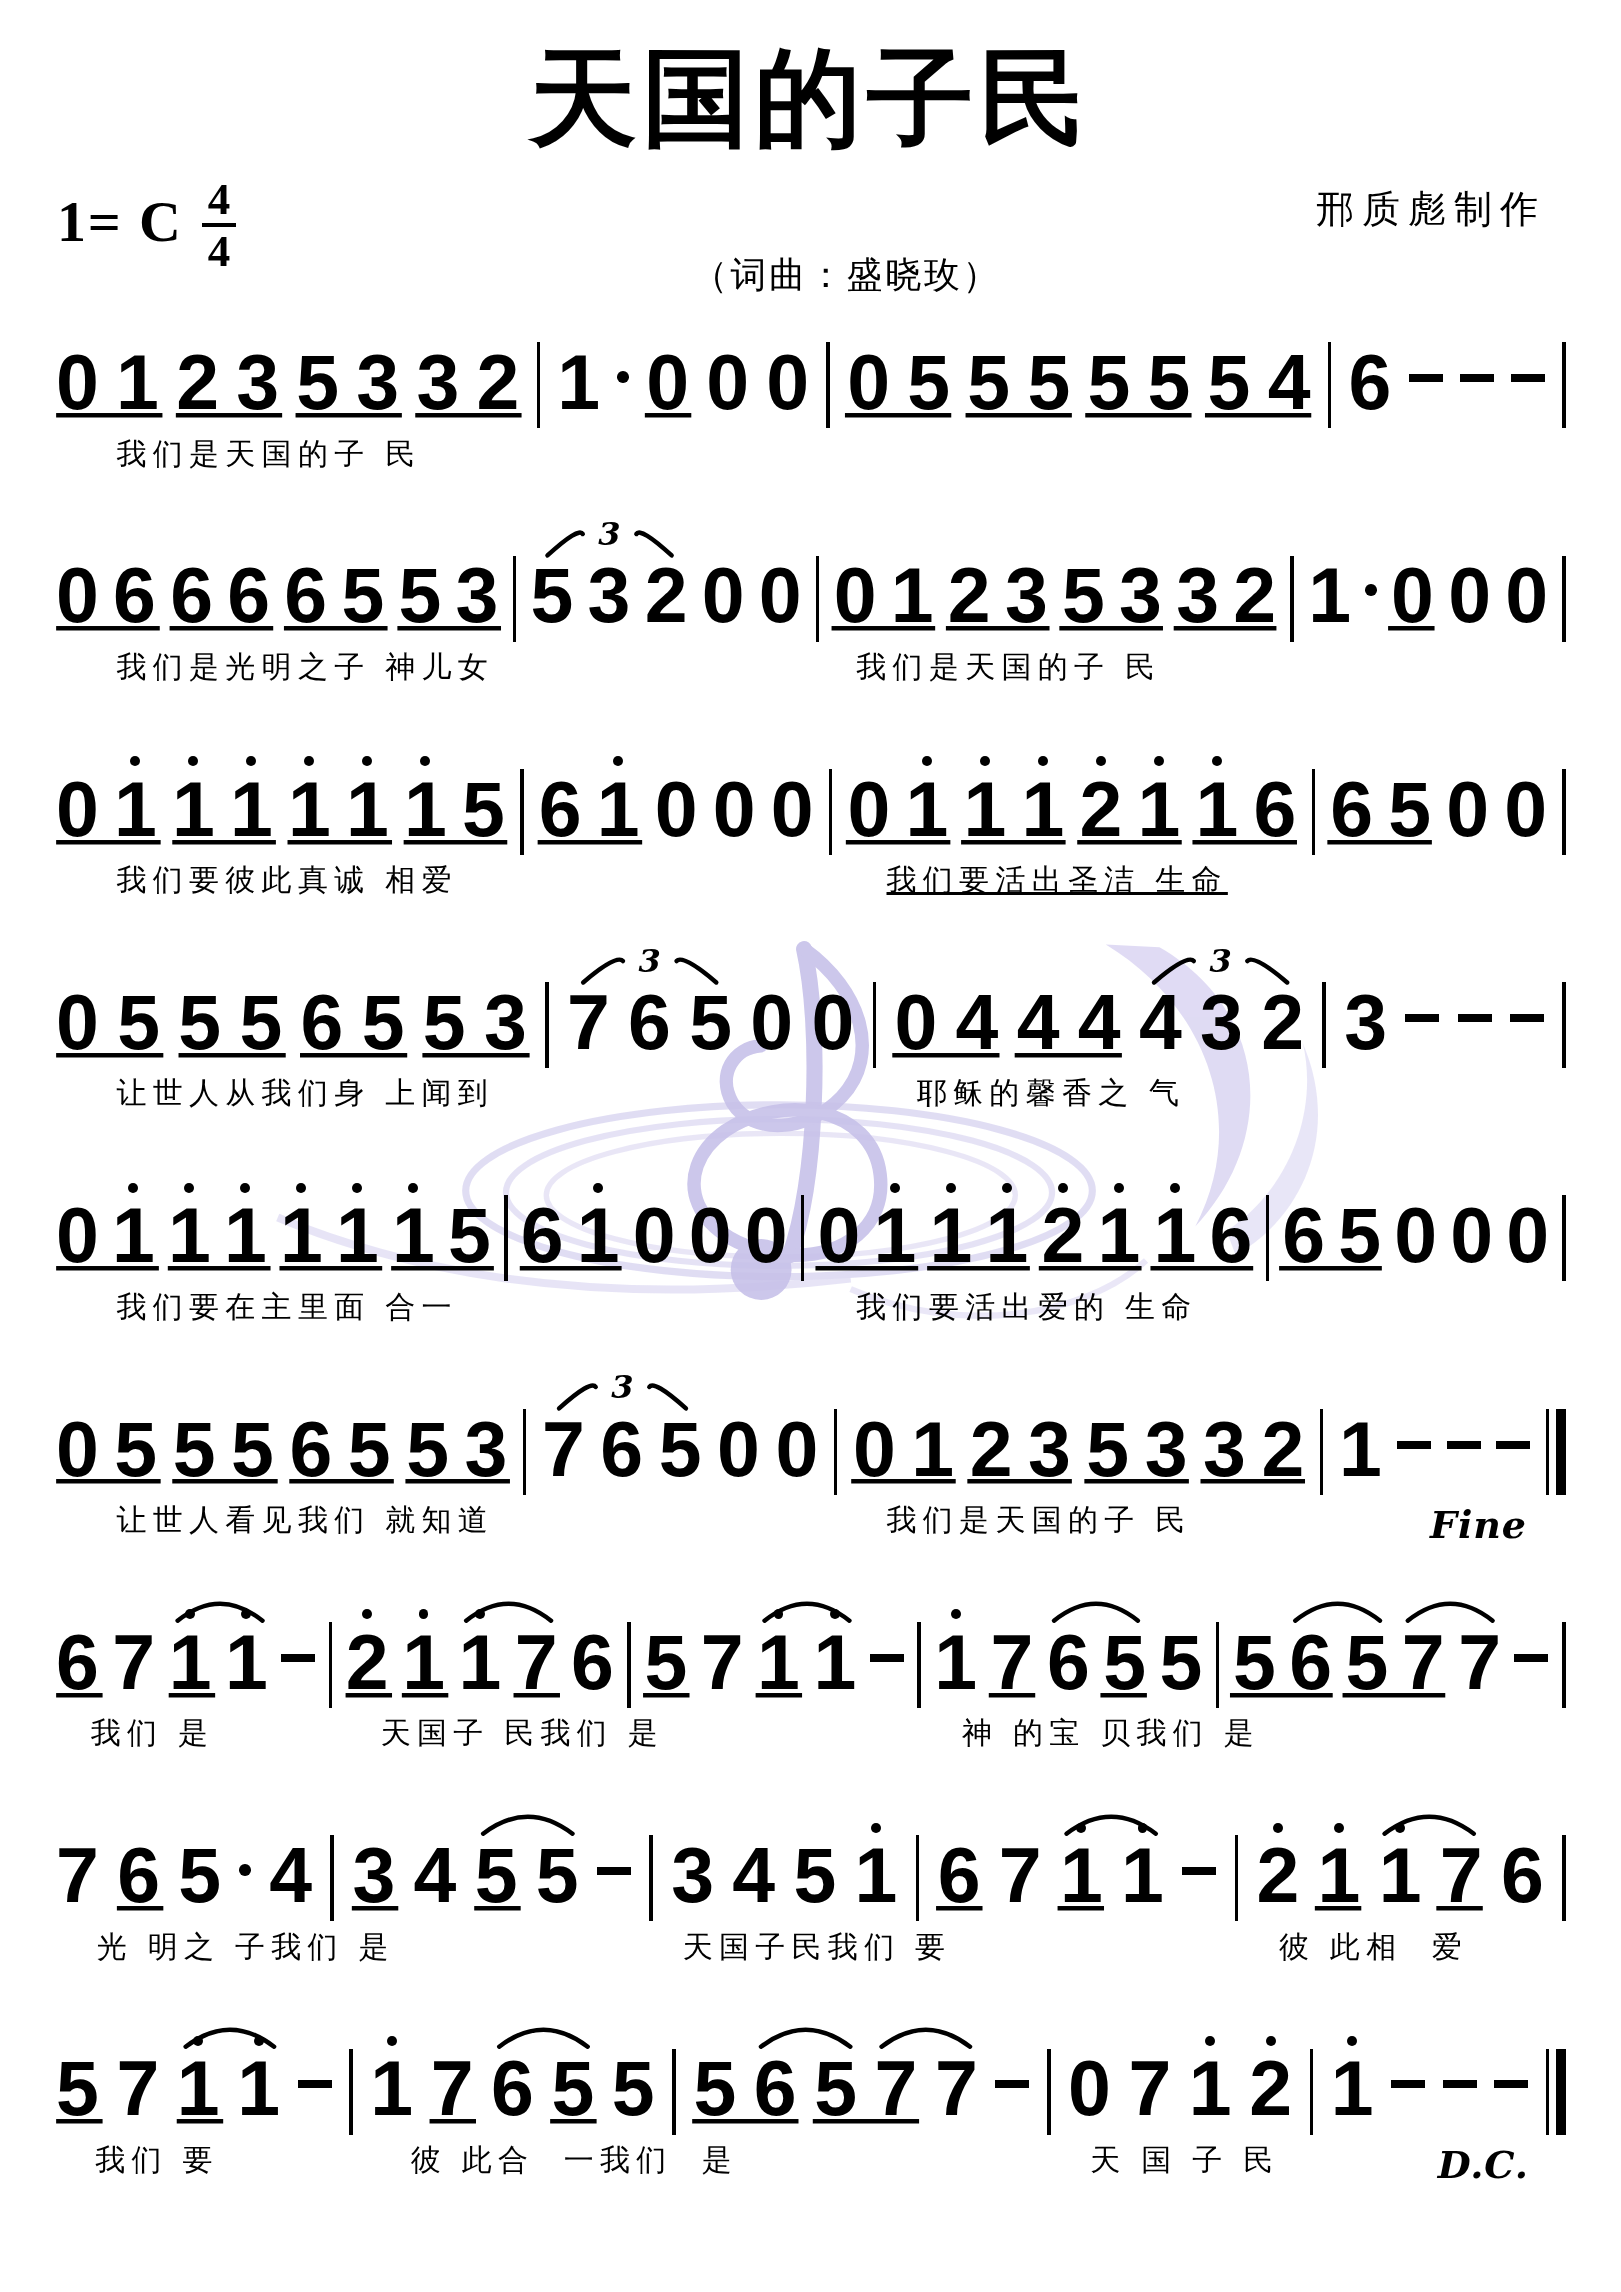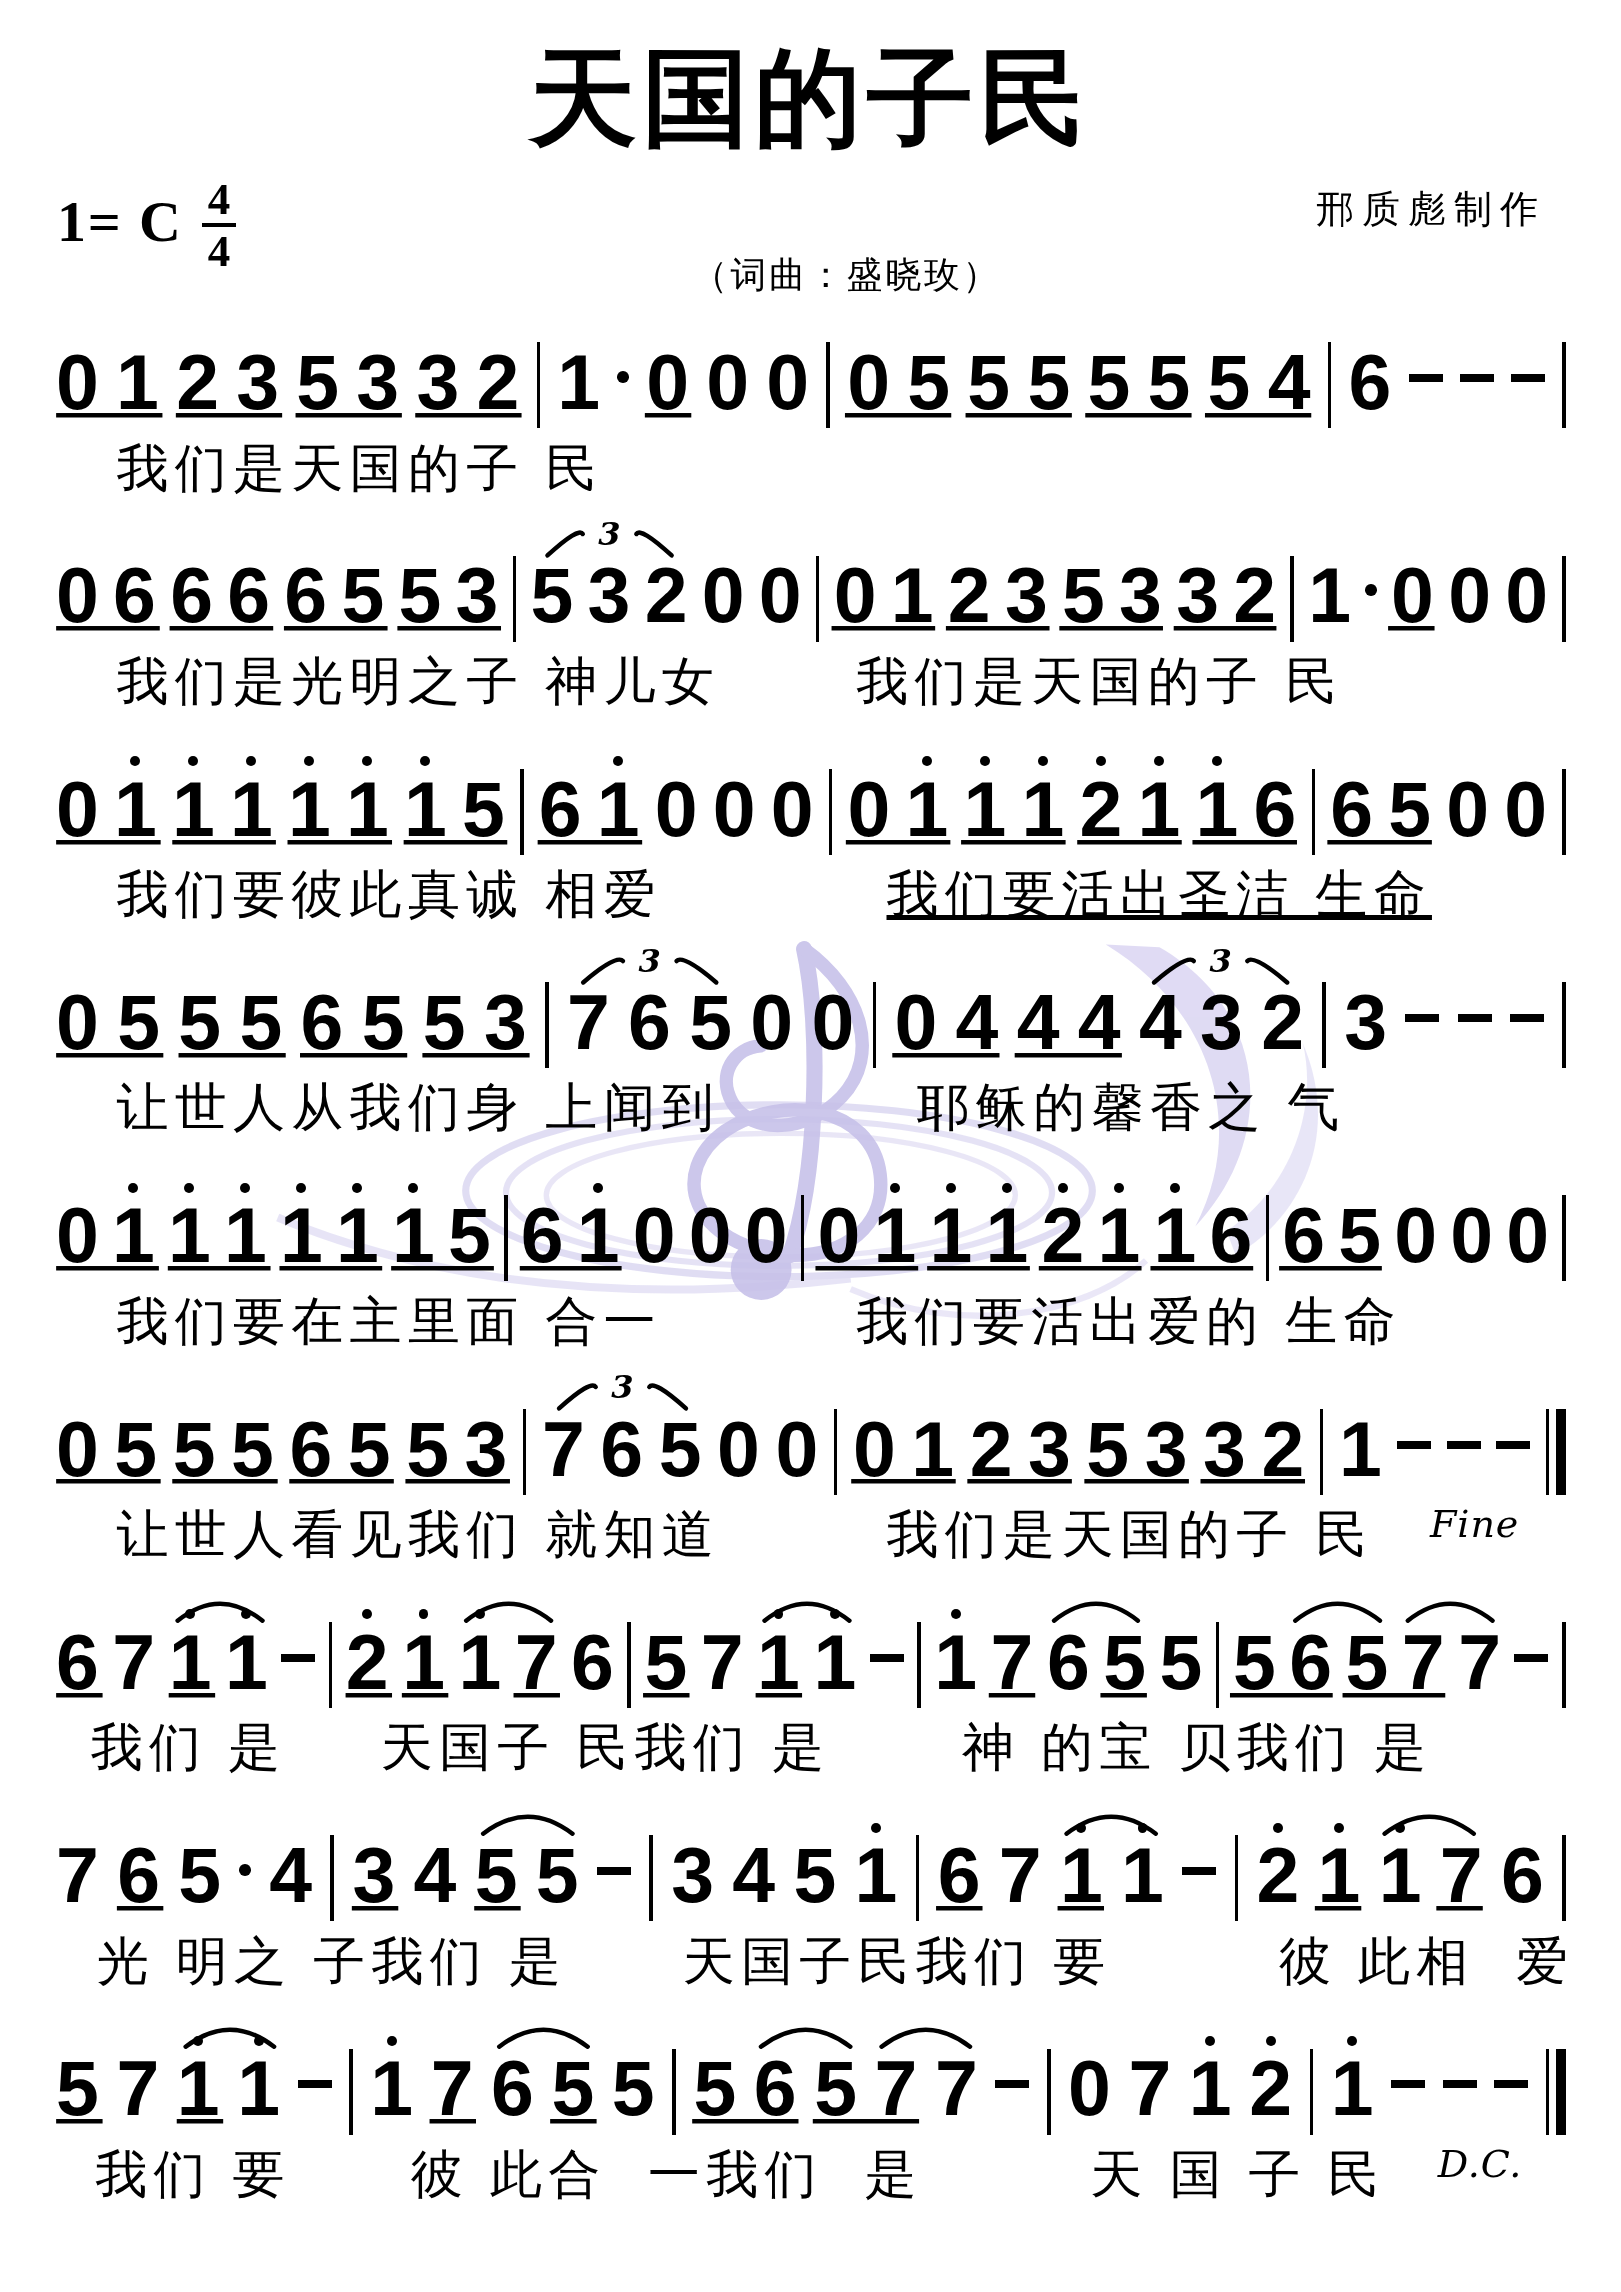--- a/index.html
+++ b/index.html
@@ -56,24 +56,24 @@
   .blv{display:block;width:3.6px;height:86px;background:#000;margin-top:14.3px;}
   .blv.thick{width:9.9px;}
   .dsh{display:block;position:relative;width:34px;height:77px;}
   .dsh::after{content:"";position:absolute;left:0;right:0;top:30px;height:8px;background:#000;}
   .adot{display:block;width:11.6px;height:11.6px;border-radius:50%;background:#000;margin-top:27px;}
   svg.ovl{position:absolute;left:0;top:0;width:100%;height:100%;overflow:visible;pointer-events:none;}
   svg.ovl rect{fill:#000;}
   .slur{fill:none;stroke:#000;stroke-width:5;stroke-linecap:round;}
   .tup{font-family:"DejaVu Serif","Liberation Serif",serif;font-style:italic;font-weight:700;font-size:36px;text-anchor:middle;fill:#000;}
   .lyr{position:relative;height:56px;margin-top:3.6px;}
-  .lseg{position:absolute;top:0;font-size:52px;letter-spacing:6.3px;white-space:pre;text-align:center;}
+  .lseg{position:absolute;top:0;font-size:30px;letter-spacing:6.3px;white-space:pre;text-align:center;}
   .endmark{
     position:absolute;top:1.8px;font-size:38px;letter-spacing:0.9px;white-space:pre;
-    font-family:"DejaVu Serif","Liberation Serif",serif;font-style:italic;font-weight:400;
+    font-family:"DejaVu Serif","Liberation Serif",serif;font-style:italic;font-weight:700;
   }
 </style>
 </head>
 <body>
 
 <svg id="watermark" width="1119" height="448" viewBox="0 0 1250 500">
   <g opacity="0.6">
     <ellipse class="wm-sl" cx="620" cy="310" rx="350" ry="96" stroke-width="8"></ellipse>
     <ellipse class="wm-sl" cx="620" cy="312" rx="305" ry="82" stroke-width="7" opacity="0.85"></ellipse>
     <ellipse class="wm-sl" cx="622" cy="315" rx="262" ry="69" stroke-width="6" opacity="0.75"></ellipse>

